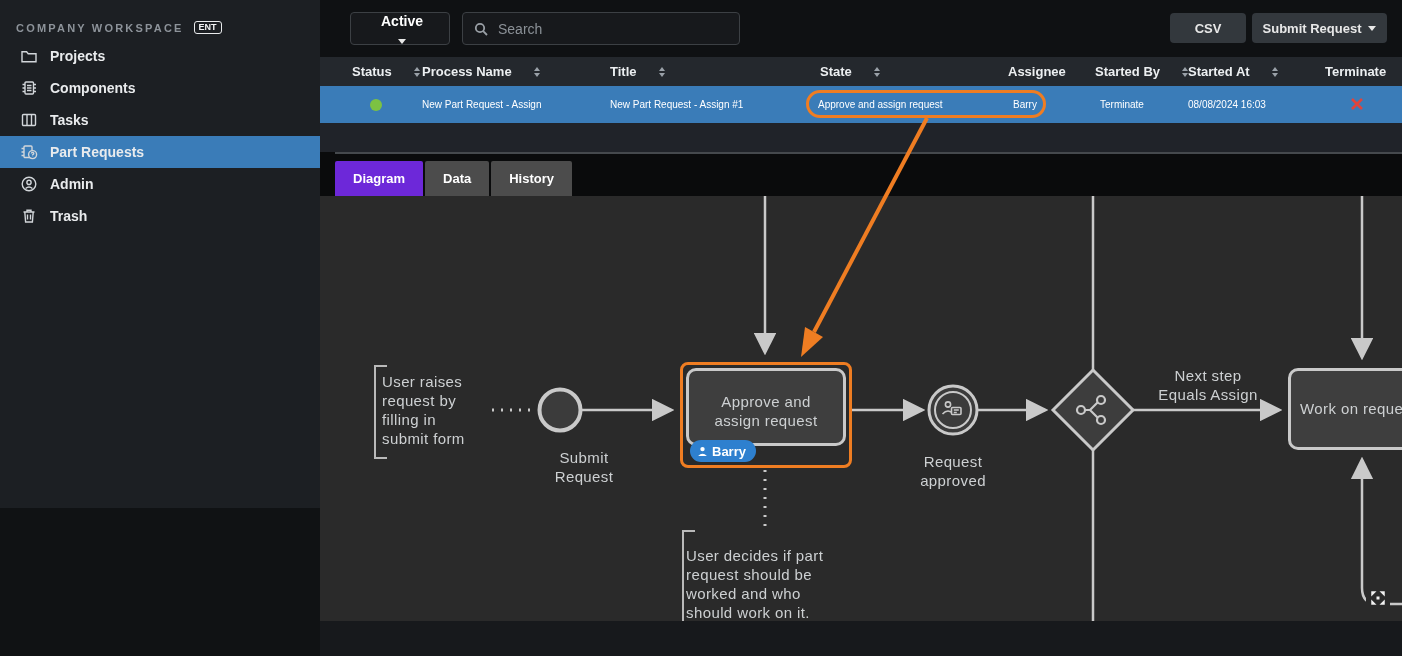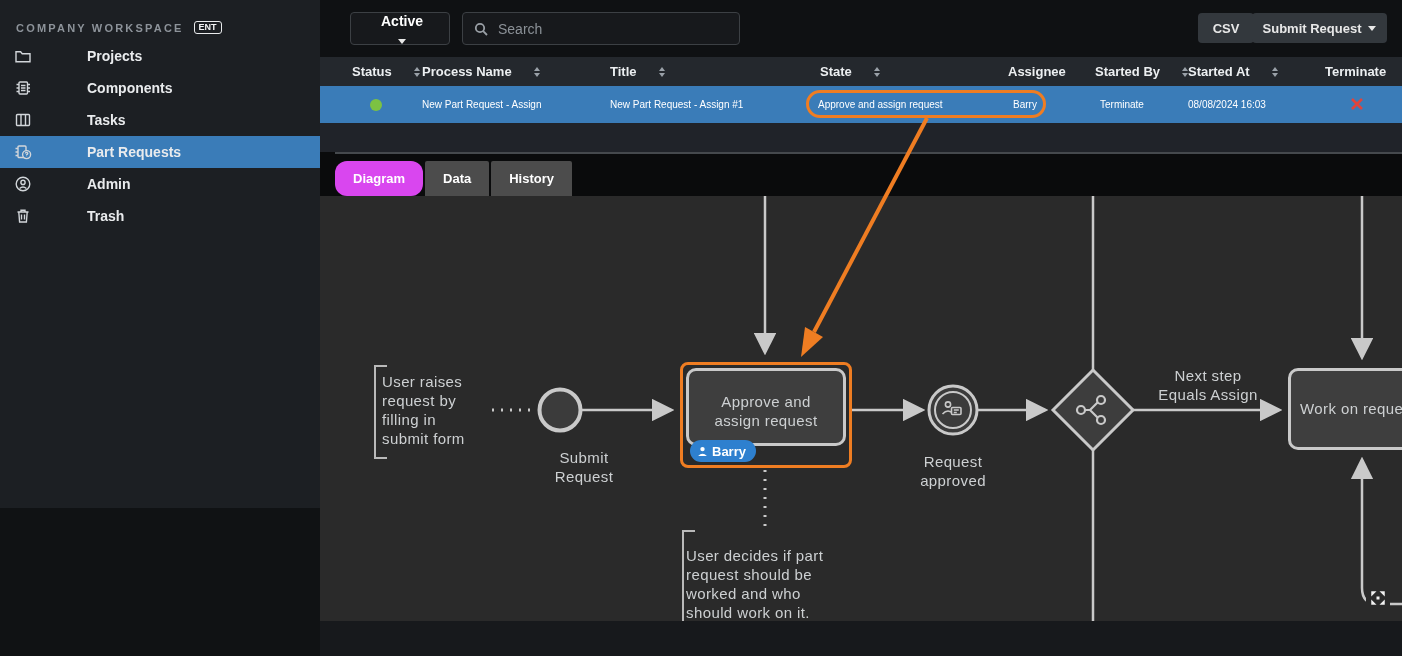--- a/index.html
+++ b/index.html
@@ -5,39 +5,39 @@
   * { margin:0; padding:0; box-sizing:border-box; }
   html,body { background:#000; }
   body { font-family:"Liberation Sans", sans-serif; }
   .app { position:relative; width:1402px; height:656px; display:flex; overflow:hidden; background:#101214; }
 
   
   .sidebar { position:relative; width:320px; height:508px; background:#1c1f23; flex:0 0 320px; }
   .ws-header { height:40px; padding:15px 16px 0; display:flex; align-items:center; }
   .ws-label { font-size:11px; font-weight:700; letter-spacing:2.2px; color:#8d939a; }
   .ws-badge { margin-left:10px; font-size:9px; font-weight:700; color:#f2f3f4; border:1.5px solid #e9ebed; border-radius:3px; padding:1px 4px; line-height:1; }
-  .nav-item { height:32px; display:flex; align-items:center; padding-left:14px; cursor:pointer;gap:43px; }
+  .nav-item { height:32px; display:flex; align-items:center; padding-left:20px; cursor:pointer; }
   .nav-item.active { background:#3a7cb8; }
   .nav-icon { width:18px; height:18px; display:inline-flex; }
   .nav-icon svg { width:18px; height:18px; stroke:#d2d6da; fill:none; stroke-width:1.4; }
   .nav-label { margin-left:12px; font-size:14px; font-weight:700; color:#e9ebed; }
 
   
   .main { position:relative; width:1082px; height:656px; flex:0 0 1082px; background:#101214; }
 
   .topbar { position:absolute; left:0; top:0; width:1082px; height:57px; background:#0f1113; }
   .filter-select { position:absolute; left:30px; top:12px; width:100px; height:33px; background:#17191c; border:1.5px solid #3c4044; border-radius:4px; display:flex; align-items:center; padding:0 10px 0 14px; cursor:pointer;flex-direction:column; }
   .filter-select .val { font-size:14px; font-weight:700; color:#fff; flex:1; }
   .caret { width:0; height:0; border-left:4.5px solid transparent; border-right:4.5px solid transparent; border-top:5px solid #e8e8e8; display:inline-block; }
   .searchbox { position:absolute; left:142px; top:12px; width:278px; height:33px; background:#17191c; border:1.5px solid #3c4044; border-radius:4px; display:flex; align-items:center; padding:0 10px; }
   .searchbox svg { width:16px; height:16px; stroke:#9aa0a6; fill:none; stroke-width:1.8; }
   .searchbox input { flex:1; margin-left:9px; background:transparent; border:none; outline:none; color:#84cc16; font-size:14px; font-family:"Liberation Sans", sans-serif; }
   .searchbox input::placeholder { color:#8b9197; }
   .btn { position:absolute; top:13px; height:30px; background:#33383d; border:none; border-radius:4px; color:#e8e8e8; font-size:13px; font-weight:700; font-family:"Liberation Sans", sans-serif; display:flex; align-items:center; justify-content:center; cursor:pointer; }
-  .btn-csv { left:878px; width:56px; }
+  .btn-csv { left:850px; width:76px; }
   .btn-submit { left:932px; width:135px; gap:7px; }
 
   
   .thead { position:absolute; left:0; top:57px; width:1082px; height:29px; background:#24282d; }
   .thead .col { position:absolute; top:0; height:29px; display:flex; align-items:center; gap:22px; font-size:13px; font-weight:700; color:#eceff1; cursor:pointer; }
   .sort { display:inline-flex; flex-direction:column; gap:2px; }
   .sort i { display:block; width:0; height:0; border-left:3.5px solid transparent; border-right:3.5px solid transparent; }
   .sort .tu { border-bottom:4px solid #9aa1a8; }
   .sort .td { border-top:4px solid #9aa1a8; }
   .trow { position:absolute; left:0; top:86px; width:1082px; height:37px; background:#3a7cb8; cursor:pointer; }
@@ -45,21 +45,21 @@
   .status-dot { position:absolute; left:50px; top:13px; width:12px; height:12px; border-radius:50%; background:#7cc242; }
   .terminate-x { position:absolute; left:1030px; top:11px; width:14px; height:14px; cursor:pointer; }
   .terminate-x svg { width:14px; height:14px; stroke:#e0443c; stroke-width:2.6; }
   .row-highlight { position:absolute; left:486px; top:90px; width:240px; height:28px; border:3px solid #ef7d22; border-radius:14px; z-index:30; pointer-events:none; }
 
   .gap { position:absolute; left:0; top:123px; width:1082px; height:29px; background:#202329; }
   .tabstrip { position:absolute; left:0; top:152px; width:1082px; height:44px; background:#0a0b0c; }
   .tabstrip .divider { position:absolute; left:15px; right:0; top:0; height:2px; background:#45494d; }
   .tabs { position:absolute; left:15px; bottom:0; display:flex; gap:2px; }
   .tab { height:35px; padding:0 18px; display:flex; align-items:center; background:#4c4c4c; color:#fff; font-size:13px; font-weight:700; border-radius:2px 2px 0 0; cursor:pointer; }
-  .tab.active { background:#d946ef;border-radius:12px; }
+  .tab.active { background:#6d28d9; }
 
   
   .diagram { position:absolute; left:0; top:196px; width:1082px; height:425px; background:#2a2a2a; overflow:hidden; }
   .flow { position:absolute; left:0; top:0; }
   .dlabel { position:absolute; font-size:15px; line-height:19px; color:#cdd0d2; letter-spacing:.4px; }
   .center { text-align:center; }
   .task { position:absolute; background:#3e3e3e; border:3px solid #c9c9c9; border-radius:10px; cursor:pointer; }
   .hl-box { position:absolute; left:360px; top:166px; width:172px; height:106px; border:3px solid #ef7d22; border-radius:8px; pointer-events:none; }
   .badge-assignee { position:absolute; left:370px; top:244px; height:22px; background:#2e80cf; border-radius:12px; display:flex; align-items:center; gap:4px; padding:0 10px 0 7px; }
   .badge-assignee svg { width:11px; height:11px; fill:#fff; }

